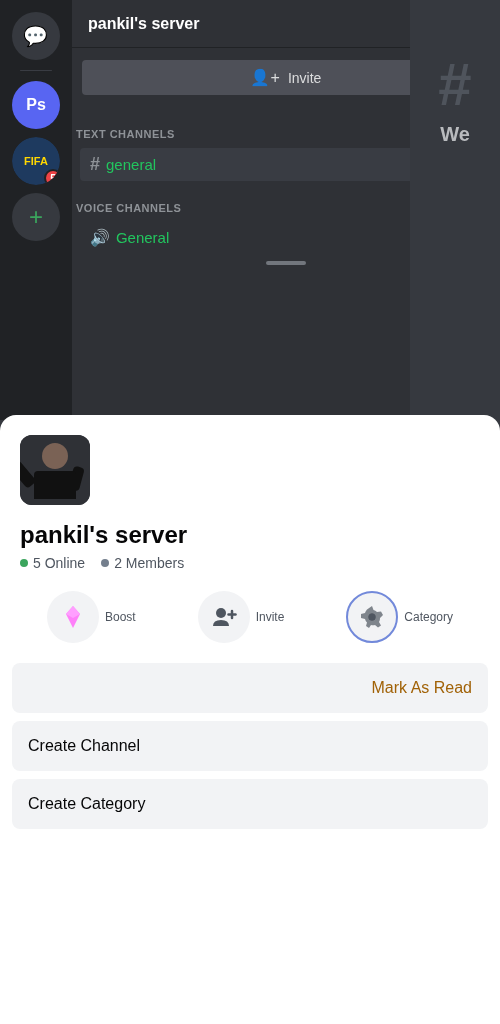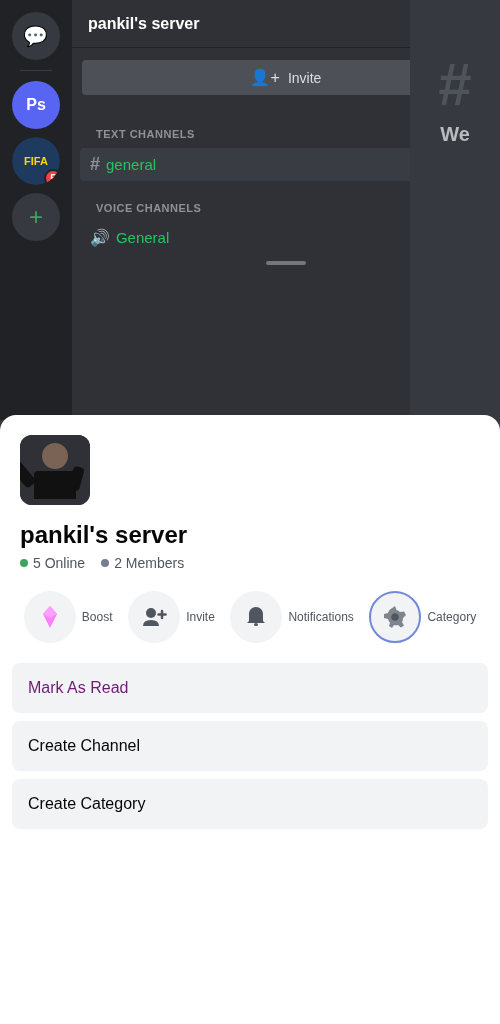--- a/index.html
+++ b/index.html
@@ -116,21 +116,21 @@
       align-items: center;
       gap: 8px;
       cursor: pointer;
       width: calc(100% - 20px);
       justify-content: center;
     }
     .section-header {
       display: flex;
       align-items: center;
       justify-content: space-between;
-      padding: 16px 8px 4px 24px;
+      padding: 16px 8px 4px 4px;
     }
     .section-label {
       color: #8e9297;
       font-size: 11px;
       font-weight: 700;
       text-transform: uppercase;
       letter-spacing: 0.5px;
     }
     .section-plus {
       color: #8e9297;
@@ -288,21 +288,22 @@
     .menu-item {
       background: #f2f3f5;
       border-radius: 8px;
       padding: 16px 16px;
       font-size: 16px;
       color: #060607;
       cursor: pointer;
       margin-bottom: 8px;
     }
     .menu-item.muted {
-      color: #701a75;
+      color: #a16207;
+      text-align: right;
     }
 
     
     .fifa-circle {
       width: 48px;
       height: 48px;
       border-radius: 50%;
       background: #1e3a5f;
       display: flex;
       align-items: center;
@@ -427,30 +428,20 @@
         <svg width="26" height="26" viewBox="0 0 26 26">
           <circle cx="10" cy="9" r="5" fill="#4f5660"></circle>
           <path d="M2 22 Q2 16 10 16 Q18 16 18 22" fill="#4f5660"></path>
           <line x1="21" y1="7" x2="21" y2="14" stroke="#4f5660" stroke-width="2.5" stroke-linecap="round"></line>
           <line x1="17.5" y1="10.5" x2="24.5" y2="10.5" stroke="#4f5660" stroke-width="2.5" stroke-linecap="round"></line>
         </svg>
       </div>
       <span class="action-label">Invite</span>
     </div>
 
-    <div class="action-btn">
-      <div class="action-icon-wrap">
-
-        <svg width="26" height="26" viewBox="0 0 26 26">
-          <path d="M13 3 C9 3 6 6 6 10 L6 17 L4 19 L22 19 L20 17 L20 10 C20 6 17 3 13 3 Z" fill="#4f5660"></path>
-          <rect x="11" y="19" width="4" height="3" rx="2" fill="#4f5660"></rect>
-        </svg>
-      </div>
-      <span class="action-label">Notifications</span>
-    </div>
 
     <div class="action-btn">
       <div class="action-icon-wrap active-purple">
 
         <svg width="26" height="26" viewBox="0 0 26 26">
           <circle cx="13" cy="13" r="3.5" fill="#4f5660"></circle>
           <path d="M13 2 L14.5 6 Q16.5 6.5 18 8 L22 7.5 L24 11 L21 14 Q21.2 16 20 18 L22 21.5 L19 23.5 L16 21 Q14 21.5 12 21 L10 24 L7 22 L8 18.5 Q6.5 17 6 15 L2 14 L2 10 L6 9 Q6.5 7 8 5.5 Z" fill="#4f5660" opacity="0.7"></path>
           <circle cx="13" cy="13" r="3.5" fill="#4f5660"></circle>
         </svg>
       </div>

